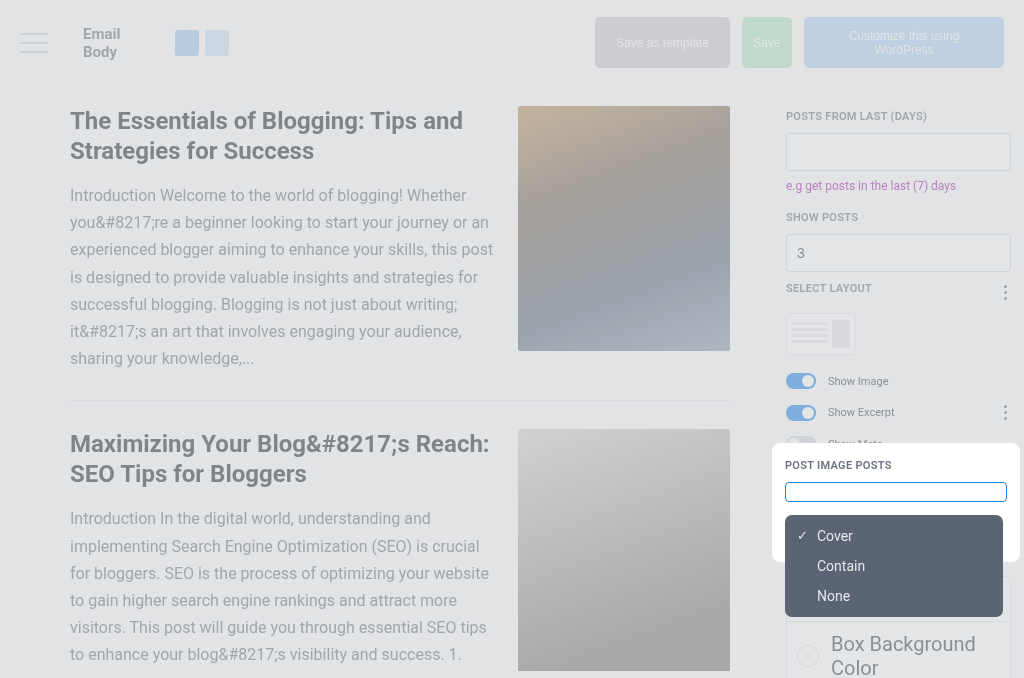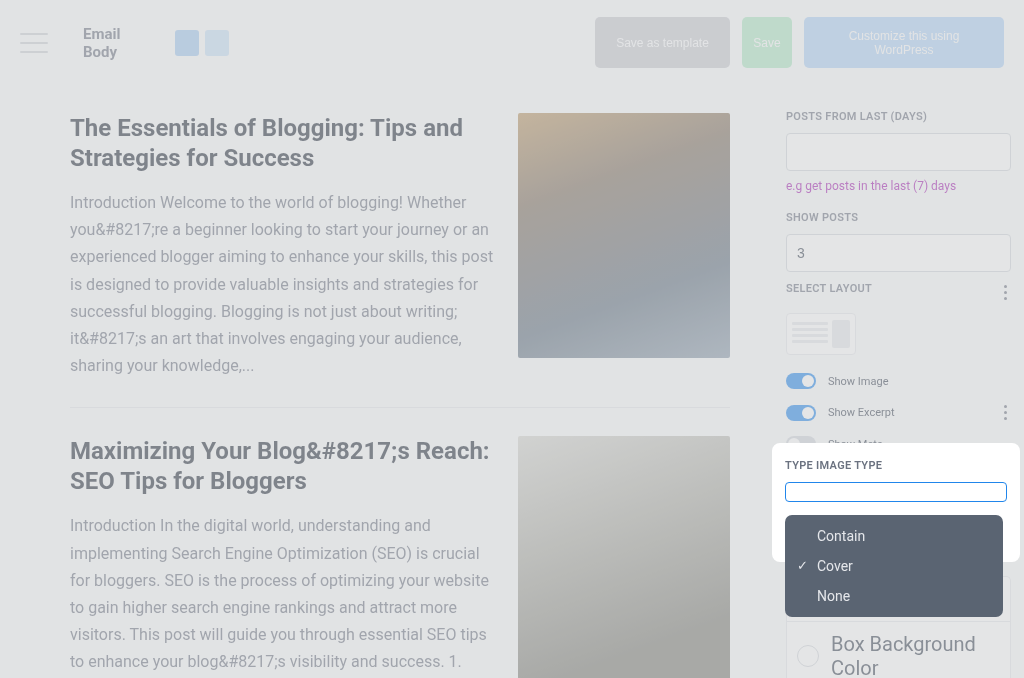--- a/index.html
+++ b/index.html
@@ -100,21 +100,21 @@
       border-radius: 3px;
       opacity: 0.5;
     }
     .tag-icon.light {
       background: #94c3f0;
     }
 
     
     .content {
       position: absolute;
-      top: 85px;
+      top: 78px;
       left: 0;
       width: 760px;
       height: calc(678px - 85px);
       padding: 0 30px 10px 70px;
       overflow: hidden;
     }
 
     .post {
       display: flex;
       gap: 20px;
@@ -460,22 +460,22 @@
     <div class="color-row">
       
       
     </div>
   </div>
 </div>
 
 <div class="dim-overlay"></div>
 
 <div class="focus-panel">
-  <div class="sidebar-label">TYPE IMAGE TYPE</div>
+  <div class="sidebar-label">POST IMAGE POSTS</div>
   <div style="position:relative;">
     <div class="focus-select"></div>
     <div class="dropdown">
+      <div class="dropdown-item selected">Cover</div>
       <div class="dropdown-item">Contain</div>
-      <div class="dropdown-item selected">Cover</div>
       <div class="dropdown-item">None</div>
     </div>
   </div>
 </div>
 
 </body></html>

